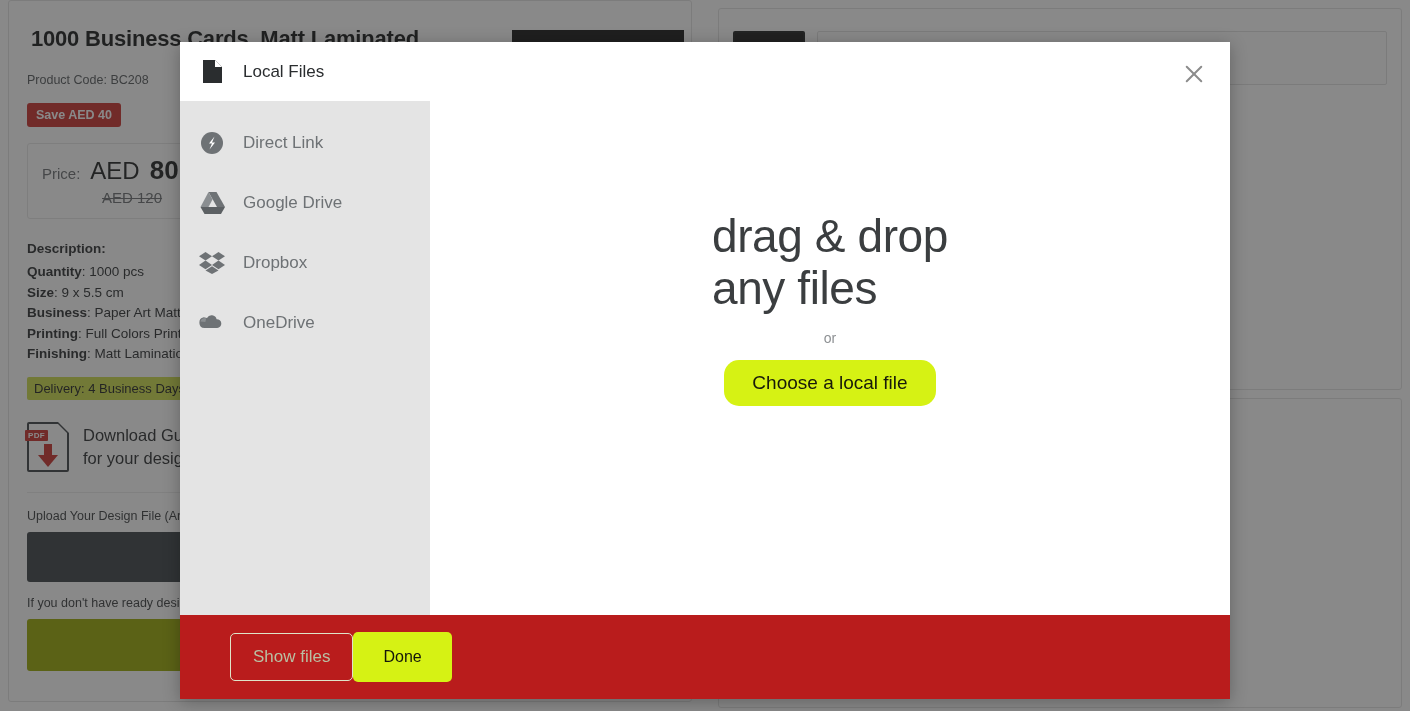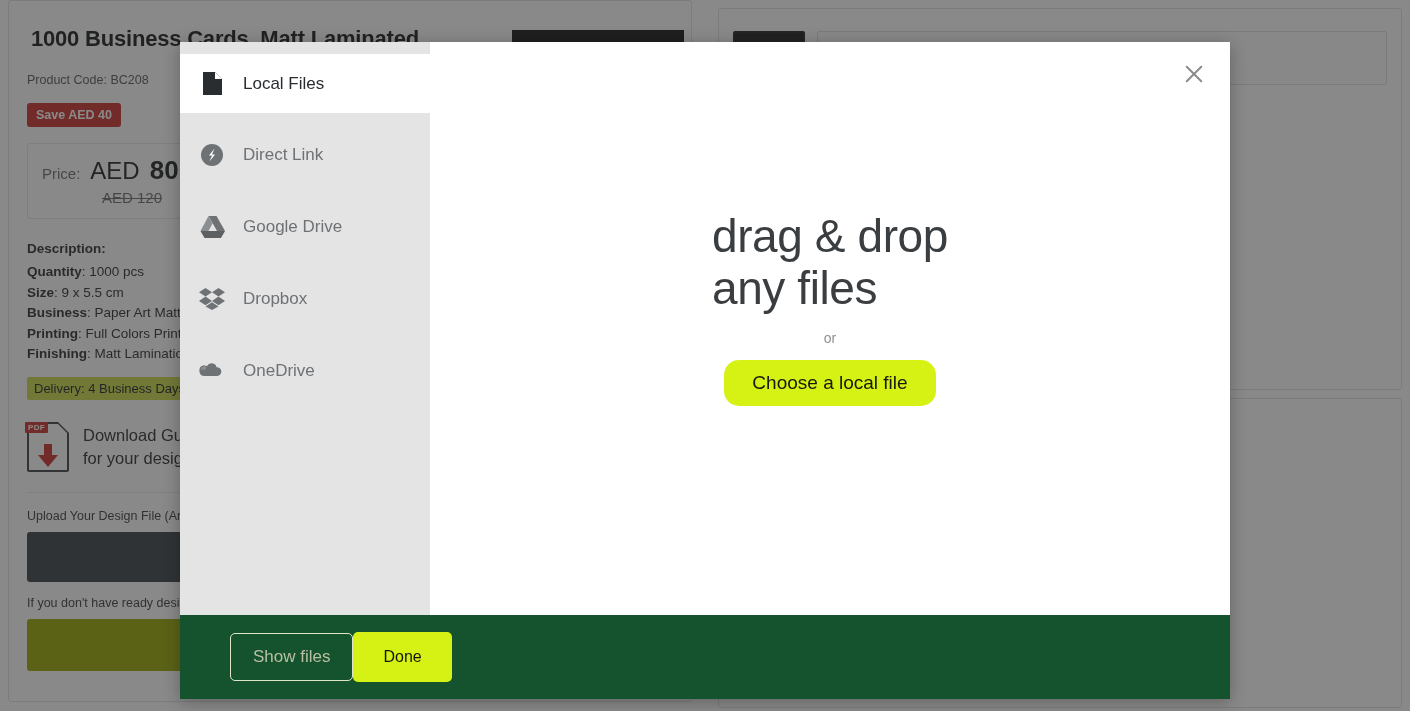--- a/index.html
+++ b/index.html
@@ -61,21 +61,21 @@
     position: absolute; inset: 0;
     background: #ffffff; border: 2px solid #3d4245; border-radius: 2px;
   }
   .pdf-fold {
     position: absolute; right: -1px; top: -1px;
     width: 0; height: 0; border-left: 13px solid transparent;
     border-top: 13px solid #ffffff;
     border-right: 0; filter: drop-shadow(-1px 1px 0 #3d4245);
   }
   .pdf-tag {
-    position: absolute; left: -2px; top: 0;
+    position: absolute; left: -2px; top: 8px;
     background: #c9302c; color: #fff; font-size: 8px; font-weight: bold;
     padding: 1px 3px; border-radius: 1px; letter-spacing: 0.3px;
   }
   .pdf-arrow { position: absolute; left: 11px; top: 22px; }
   .guide-text { font-size: 16.5px; color: #2b2e30; line-height: 1.35; }
   .divider { margin-top: 20px; border-top: 1px solid #eaeaea; width: 636px; }
   .upload-label { font-size: 12.5px; color: #3a3d3f; margin-top: 16px; }
   .btn-upload {
     margin-top: 9px; width: 636px; height: 50px;
     background: #3b4145; color: #ccd0d2;
@@ -166,21 +166,21 @@
     overflow: hidden;
   }
   .modal-top { flex: 1; display: flex; min-height: 0; position: relative; }
 
   .modal-side {
     width: 250px; flex: none; background: #e4e4e4;
     display: flex; flex-direction: column;
   }
   .side-item {
     height: 60px; display: flex; align-items: center; gap: 18px;
-    padding-left: 19px; cursor: pointer; box-sizing: border-box; margin-top: 12px;
+    padding-left: 19px; cursor: pointer; box-sizing: border-box;
   }
   .side-item.first { height: 59px; background: #ffffff; }
   .side-item .label { font-size: 17px; color: #6e7275; }
   .side-item.first .label { color: #2a2d2f; }
   .side-ico { width: 26px; height: 26px; flex: none; display: flex; align-items: center; justify-content: center; }
   .side-spacer { flex: 1; }
 
   .modal-main { flex: 1; position: relative; background: #ffffff; }
   .close-btn {
     position: absolute; right: 20px; top: 16px;
@@ -199,21 +199,21 @@
   }
   .drop-or { font-size: 14px; color: #8d9093; margin-top: 16px; }
   .btn-choose {
     margin-top: 14px; background: #d6f214; color: #17190a;
     border: 0; border-radius: 15px; font-size: 19px;
     padding: 8px 28px; height: 46px; cursor: pointer;
     display: flex; align-items: center; justify-content: center;
   }
 
   .modal-footer {
-    height: 84px; flex: none; background: #14532d;
+    height: 84px; flex: none; background: #b91c1c;
     display: flex; align-items: center; padding: 0 20px 0 50px;
     box-sizing: border-box;
   }
   .btn-showfiles {
     background: transparent; border: 1px solid #dfe4c9; border-radius: 5px;
     color: #b9bfa3; font-size: 17px; height: 48px; padding: 0 22px;
     cursor: pointer;
   }
   .chosen-text { flex: 1; text-align: center; font-size: 14.5px; color: #c3c9a8; }
   .btn-done {

